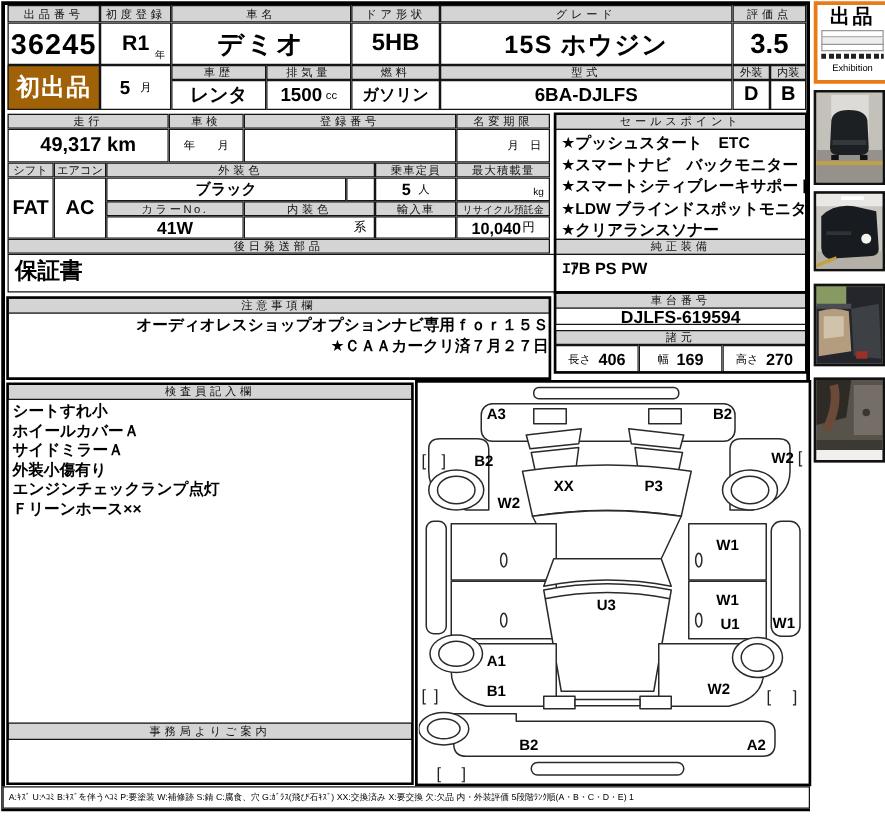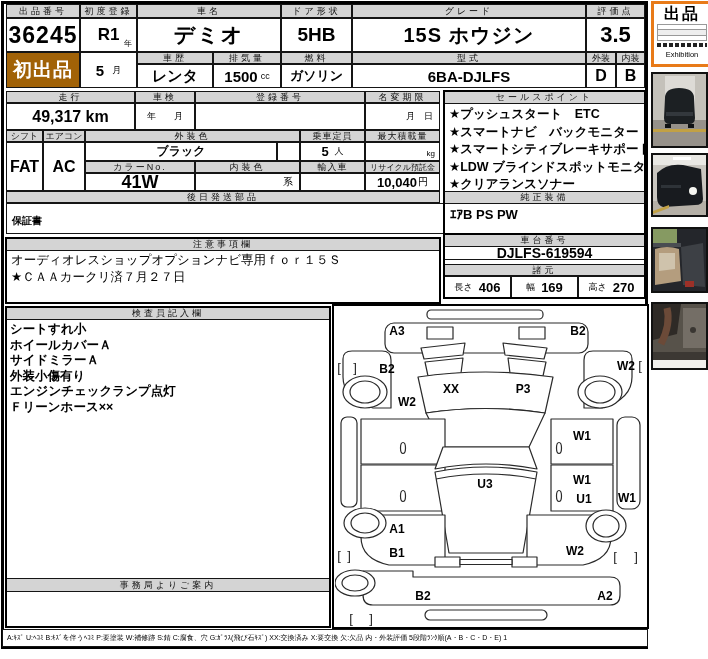--- a/index.html
+++ b/index.html
@@ -9,21 +9,21 @@
   .h{background:#d4d4d4;display:flex;align-items:center;justify-content:center;
      font-size:9px;letter-spacing:3px;color:#111;white-space:nowrap;}
   .v{display:flex;align-items:center;justify-content:center;font-weight:bold;white-space:nowrap;}
   .left{justify-content:flex-start;padding-left:5px;}
   .frame{position:absolute;box-sizing:border-box;border:2px solid #000;pointer-events:none;background:transparent;}
   .sheetframe{position:absolute;box-sizing:border-box;border:3px solid #000;pointer-events:none;}
   .badgeblk{background:#a16207;color:#fff;}
   .suf{font-weight:normal;}
   .lines{position:absolute;box-sizing:border-box;overflow:hidden;}
   .sales-line{font-size:12.5px;font-weight:bold;line-height:17.6px;padding-left:4px;white-space:nowrap;}
-  .note-line{font-size:12.5px;font-weight:normal;line-height:17px;padding-left:4px;white-space:nowrap;}
+  .note-line{font-size:12.5px;font-weight:bold;line-height:17px;padding-left:4px;white-space:nowrap;text-align:right;}
   .insp-line{font-size:12.5px;font-weight:bold;line-height:15.5px;padding-left:2px;white-space:nowrap;}
   .legendtxt{font-size:7px;white-space:nowrap;letter-spacing:0;padding:3px 2px 0 4px;}
   .marks text{font-size:12px;font-weight:bold;text-anchor:middle;dominant-baseline:middle;fill:#000;}
   .marks text.bracket{font-size:13px;font-weight:normal;fill:#222;}
   .photo{position:absolute;box-sizing:border-box;border:2px solid #111;background:#888;}
   .obadge{position:absolute;box-sizing:border-box;border:3px solid #e87a18;background:#fff;}
 </style>
 </head>
 <body>
 
@@ -90,33 +90,33 @@
   <div class="c" style="left:277px;top:142px;width:23px;height:19px"></div>
   <div class="c h" style="left:300px;top:130px;width:65px;height:12px;letter-spacing:1px">乗車定員</div>
   <div class="c v" style="left:300px;top:142px;width:65px;height:19px;font-size:13px;gap:6px">
     <span>5</span>
     <span class="suf" style="font-size:9px">人</span>
   </div>
   <div class="c h" style="left:365px;top:130px;width:75px;height:12px;letter-spacing:1px">最大積載量</div>
   <div class="c v" style="left:365px;top:142px;width:75px;height:19px;font-size:8px;font-weight:normal;justify-content:flex-end;align-items:flex-end;padding:0 4px 2px 0">kg</div>
 
   <div class="c h" style="left:85px;top:161px;width:110px;height:12px;letter-spacing:2px">カラーNo.</div>
-  <div class="c v" style="left:85px;top:173px;width:110px;height:18px;font-size:18px">41W</div>
+  <div class="c v" style="left:85px;top:173px;width:110px;height:18px;font-size:14px">41W</div>
   <div class="c h" style="left:195px;top:161px;width:105px;height:12px">内装色</div>
   <div class="c v" style="left:195px;top:173px;width:105px;height:18px;font-size:10px;font-weight:normal;justify-content:flex-end;padding-right:6px">系</div>
   <div class="c h" style="left:300px;top:161px;width:65px;height:12px;letter-spacing:1px">輸入車</div>
   <div class="c" style="left:300px;top:173px;width:65px;height:18px"></div>
   <div class="c h" style="left:365px;top:161px;width:75px;height:12px;letter-spacing:0;font-size:8px">リサイクル預託金</div>
   <div class="c v" style="left:365px;top:173px;width:75px;height:18px;font-size:13px;gap:1px">
     <span>10,040</span>
     <span class="suf" style="font-size:10px">円</span>
   </div>
 
   <div class="c h" style="left:6px;top:191px;width:434px;height:12px">後日発送部品</div>
-  <div class="c v left" style="left:6px;top:203px;width:524px;height:31px;font-size:10px;align-items:flex-start;padding-top:10px">保証書</div>
+  <div class="c v left" style="left:6px;top:203px;width:524px;height:31px;font-size:18px;align-items:flex-start;padding-top:0">保証書</div>
 
   <div class="c h" style="left:444px;top:91px;width:201px;height:13px">セールスポイント</div>
   <div class="c lines" style="left:444px;top:103px;width:201px;height:89px;padding-top:2px">
       <div class="sales-line">★プッシュスタート　ETC</div>
       <div class="sales-line">★スマートナビ　バックモニター</div>
       <div class="sales-line">★スマートシティブレーキサポート</div>
       <div class="sales-line">★LDW ブラインドスポットモニター</div>
       <div class="sales-line">★クリアランスソナー</div>
     </div>
   <div class="c h" style="left:444px;top:191px;width:201px;height:13px">純正装備</div>

